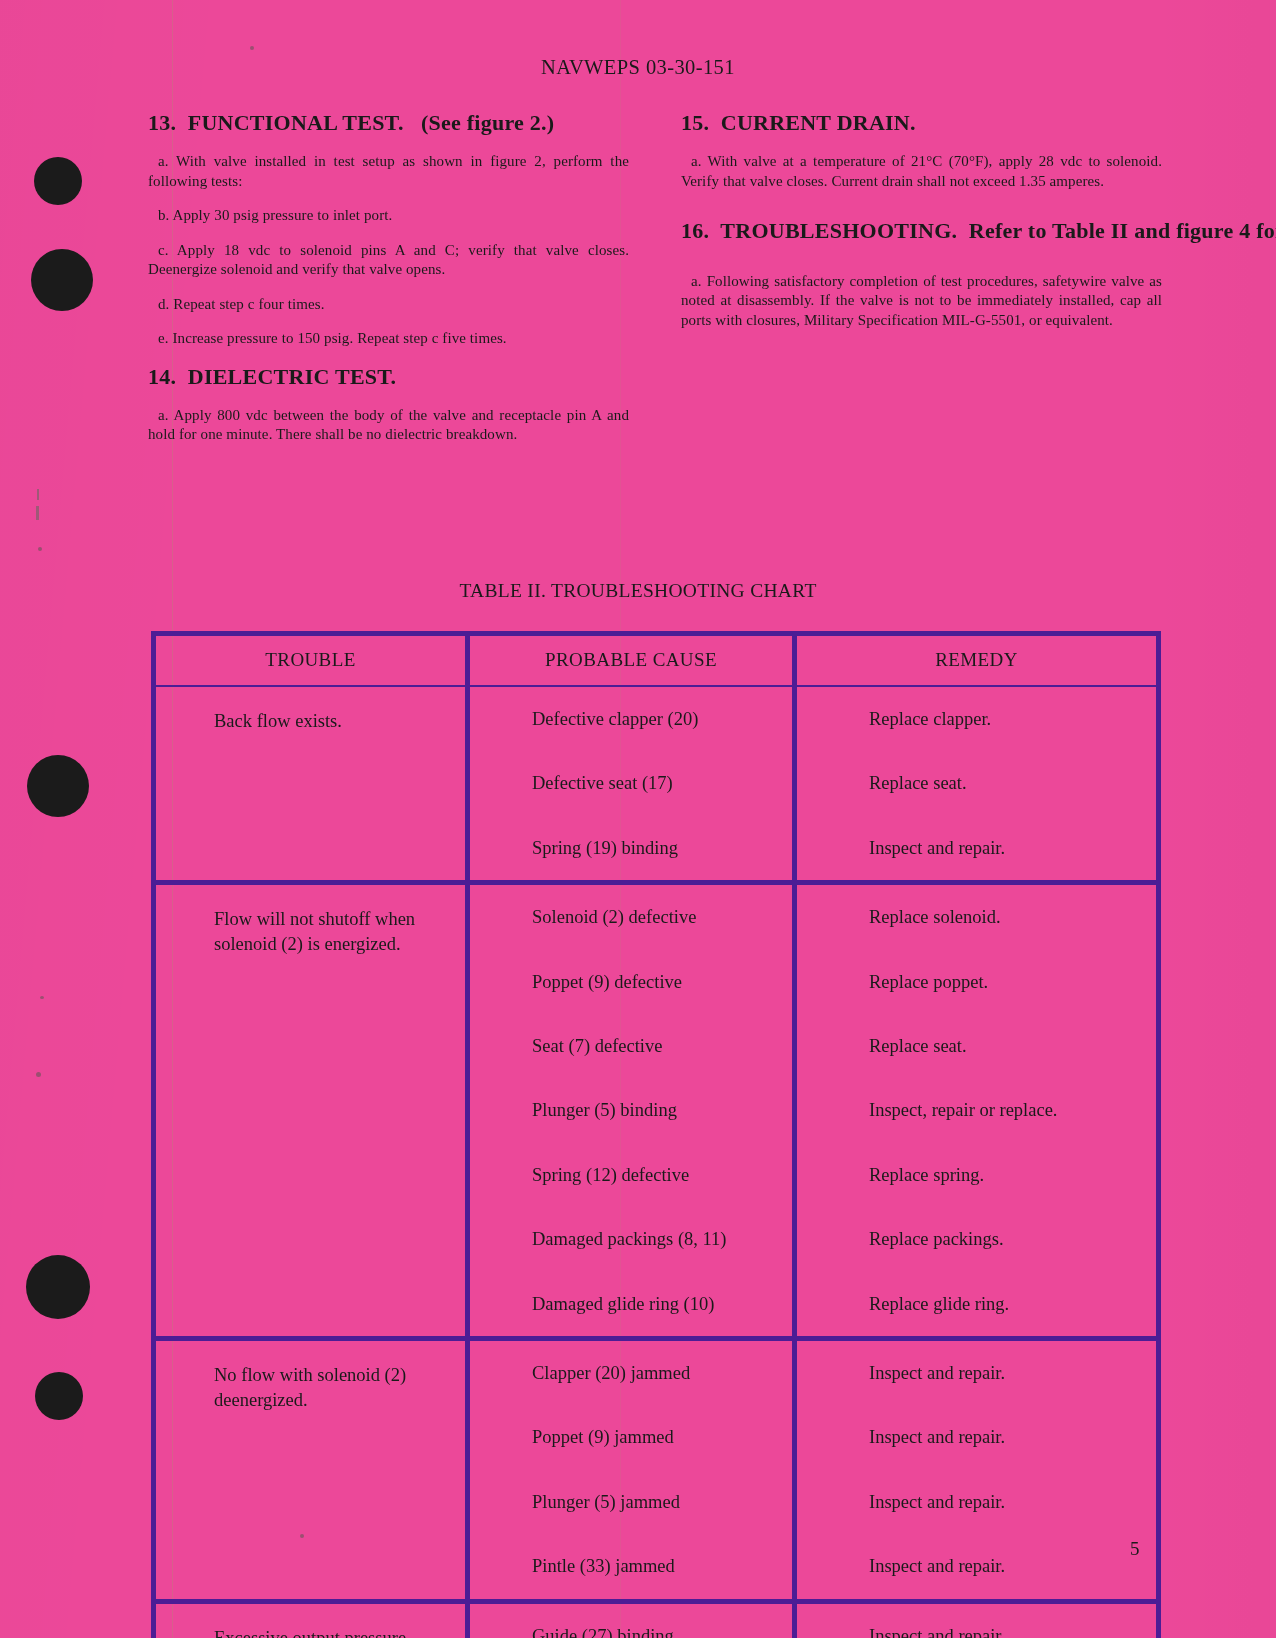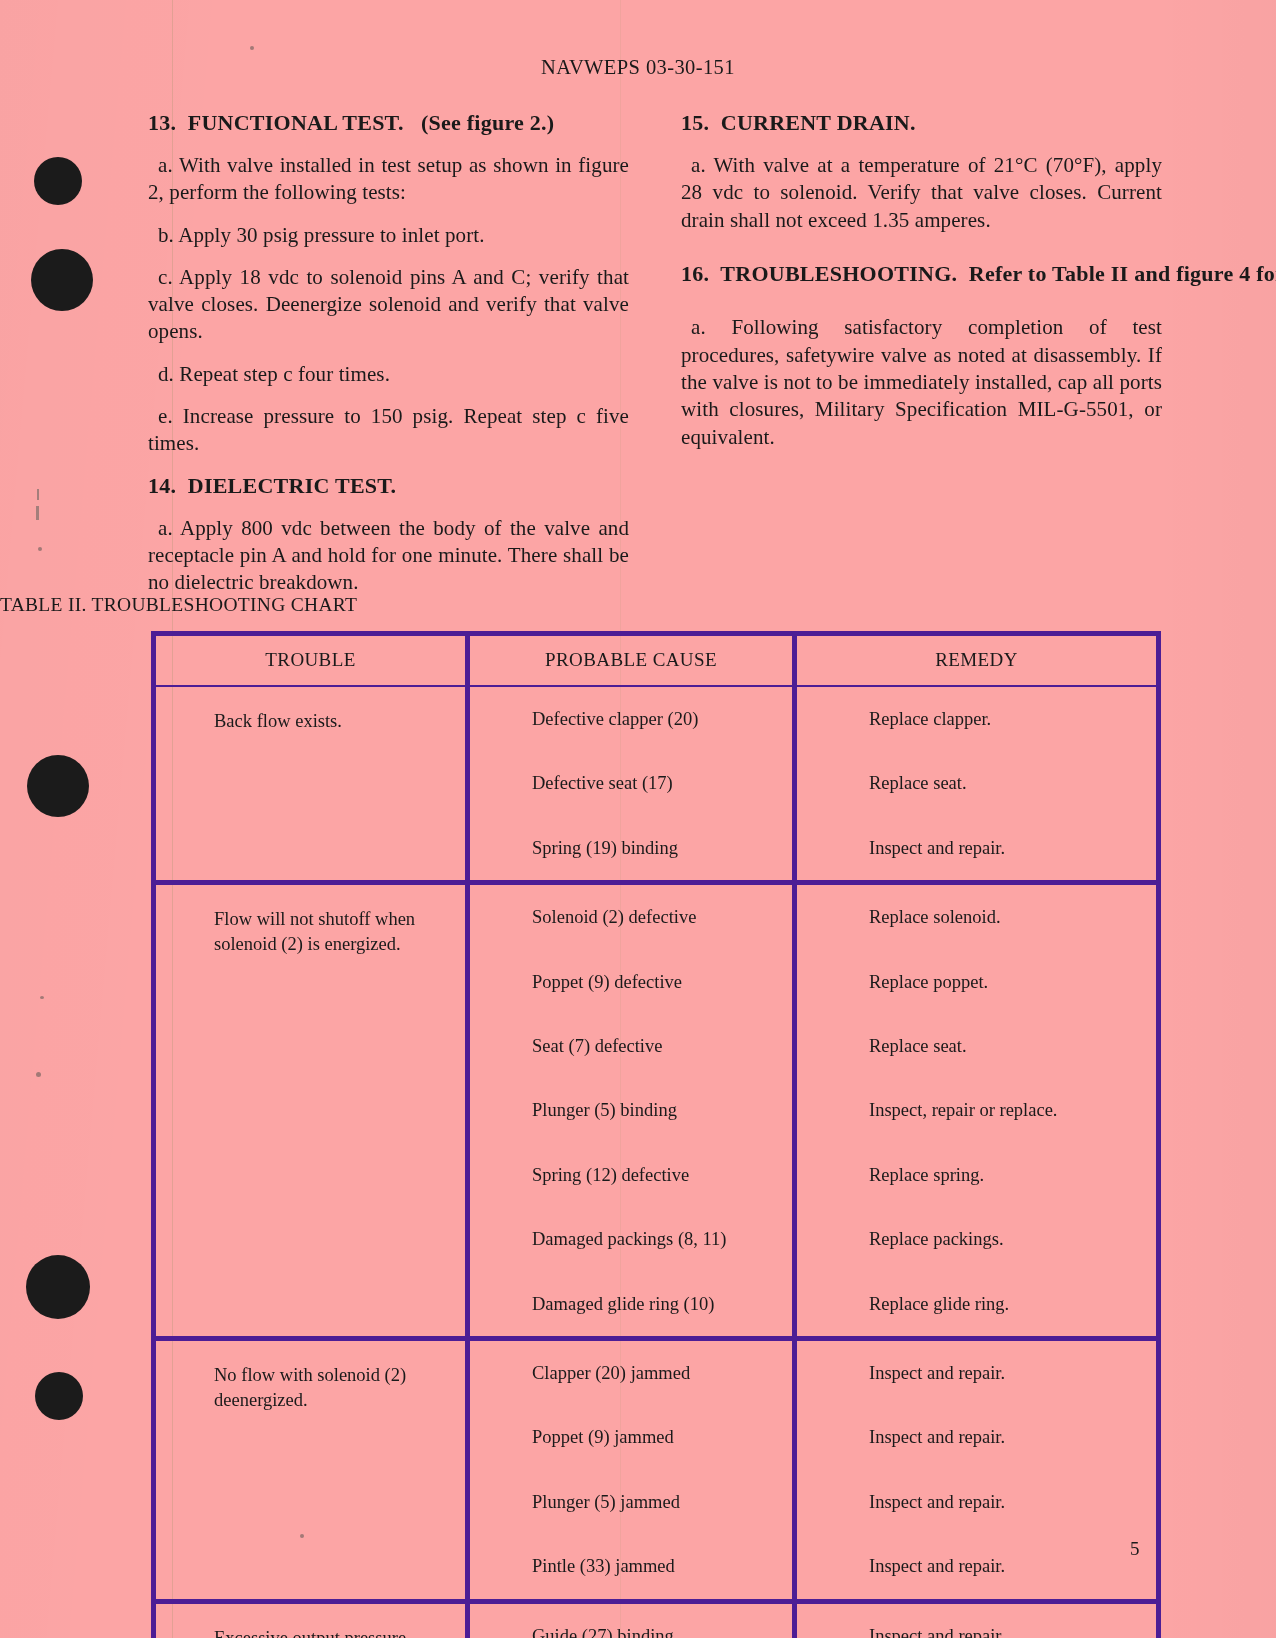--- a/index.html
+++ b/index.html
@@ -8,21 +8,21 @@
     background: #ffffff;
   }
   body {
     font-family: "Liberation Serif", "DejaVu Serif", serif;
     color: #1a1a1a;
   }
   #page {
     position: relative;
     width: 1276px;
     height: 1638px;
-    background: #fca5a5;
+    background: #ec4899;
     overflow: hidden;
   }
 
   
   .scan-tint {
     position: absolute;
     inset: 0;
     background:
       linear-gradient(95deg, rgba(0,0,0,0.012) 0%, rgba(0,0,0,0) 18%),
       linear-gradient(270deg, rgba(0,0,0,0.015) 0%, rgba(0,0,0,0) 10%);
@@ -66,35 +66,36 @@
   .col {
     width: 481px;
   }
   .sec-head {
     font-size: 22px;
     margin: 0 0 16px 0;
     letter-spacing: 0.25px;
     white-space: pre;
   }
   .para {
-    font-size: 21px;
+    font-size: 15px;
     line-height: 1.30;
     margin: 0 0 15px 0;
     text-align: justify;
     text-indent: 10px;
     letter-spacing: 0.1px;
   }
   .gap-lg { margin-bottom: 26px; }
 
   
   .table-title {
     position: absolute;
-    top: 594px;
+    top: 580px;
     left: 0;
     width: 1276px;
+    text-align: center;
     font-size: 19.5px;
     letter-spacing: 0.3px;
   }
   .tbl-wrap {
     position: absolute;
     top: 631px;
     left: 151px;
     width: 1005px;
   }
   table.ts {

